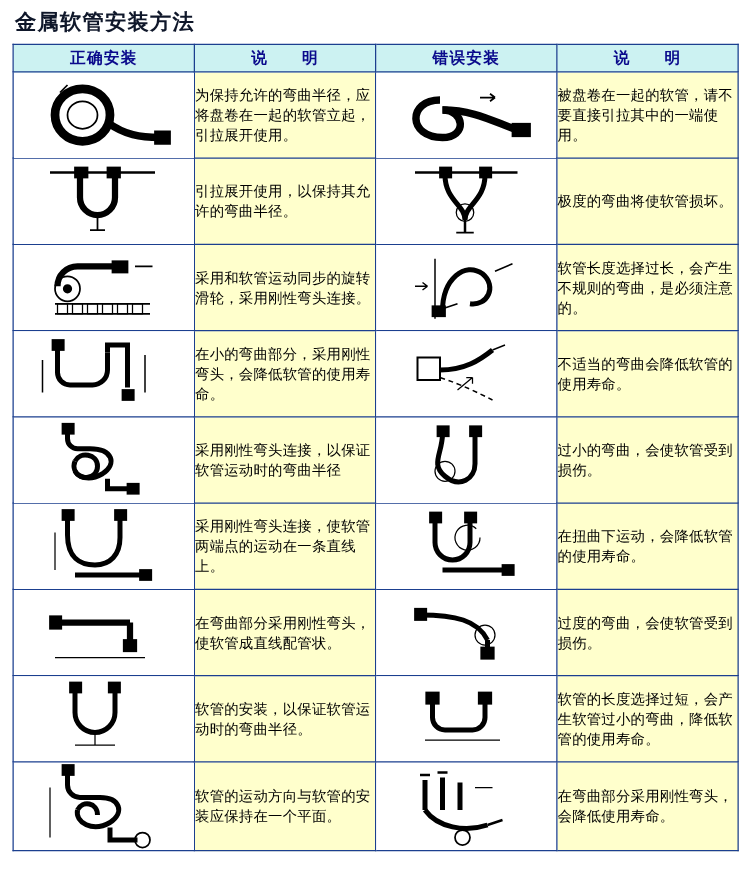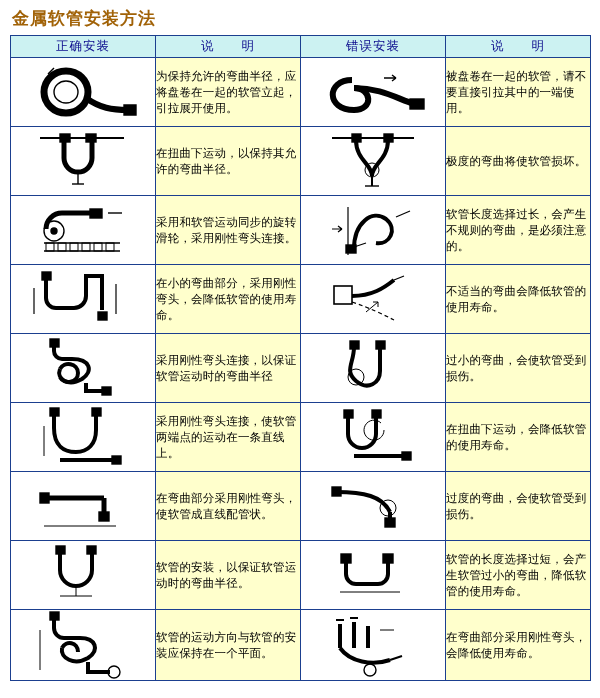--- a/index.html
+++ b/index.html
@@ -19,39 +19,39 @@
     height: 698px;
     position: relative;
     box-sizing: border-box;
     padding: 6px 10px 0 10px;
   }
   .title {
     font-size: 17px;
     font-weight: bold;
     letter-spacing: 1px;
     margin: 2px 0 7px 2px;
-    color: #a16207;
+    color: #0f172a;
     line-height: 20px;
   }
   table.hose-table {
     border-collapse: collapse;
     width: 580px;
     table-layout: fixed;
     border: 1px solid #1b3f8f;
   }
   table.hose-table td, table.hose-table th {
     border: 1px solid #1b3f8f;
     padding: 0;
     vertical-align: middle;
   }
   thead th {
     background: #ccf2f2;
     color: #0a0a8c;
     font-size: 12.5px;
-    font-weight: normal;
+    font-weight: bold;
     height: 21px;
     letter-spacing: 1px;
   }
   col.img-col { width: 145px; }
   col.txt-col { width: 145px; }
 
   td.img-cell {
     background: #ffffff;
     text-align: center;
     height: 68px;
@@ -133,21 +133,21 @@
               <path d="M20 8 L104 8" stroke-width="2"></path>
               <path d="M44 12 l0 16 a14 14 0 0 0 28 0 l0 -16" stroke-width="5"></path>
               <path d="M44 28 a14 14 0 0 0 28 0" stroke-width="1.2" stroke-dasharray="3 3"></path>
               <rect x="40" y="4" width="10" height="8" fill="#000"></rect>
               <rect x="66" y="4" width="10" height="8" fill="#000"></rect>
               <path d="M58 40 l0 14" stroke-width="1.4"></path>
               <path d="M52 54 l12 0" stroke-width="1.4"></path>
             </g>
           </svg>
         </td>
-        <td class="txt-cell">在扭曲下运动，以保持其允许的弯曲半径。</td>
+        <td class="txt-cell">引拉展开使用，以保持其允许的弯曲半径。</td>
         <td class="img-cell">
           <svg class="fig" width="126" height="62" viewBox="0 0 126 62">
             <g fill="none" stroke="#000" stroke-width="1.4">
               <path d="M22 8 L104 8" stroke-width="2"></path>
               <path d="M46 10 C 46 30, 62 34, 62 46 C 62 34, 78 30, 78 10" stroke-width="4"></path>
               <rect x="42" y="4" width="9" height="8" fill="#000"></rect>
               <rect x="74" y="4" width="9" height="8" fill="#000"></rect>
               <path d="M62 46 l0 10" stroke-width="2"></path>
               <path d="M55 56 l14 0" stroke-width="1.4"></path>
               <circle cx="62" cy="40" r="7" stroke-width="1"></circle>

